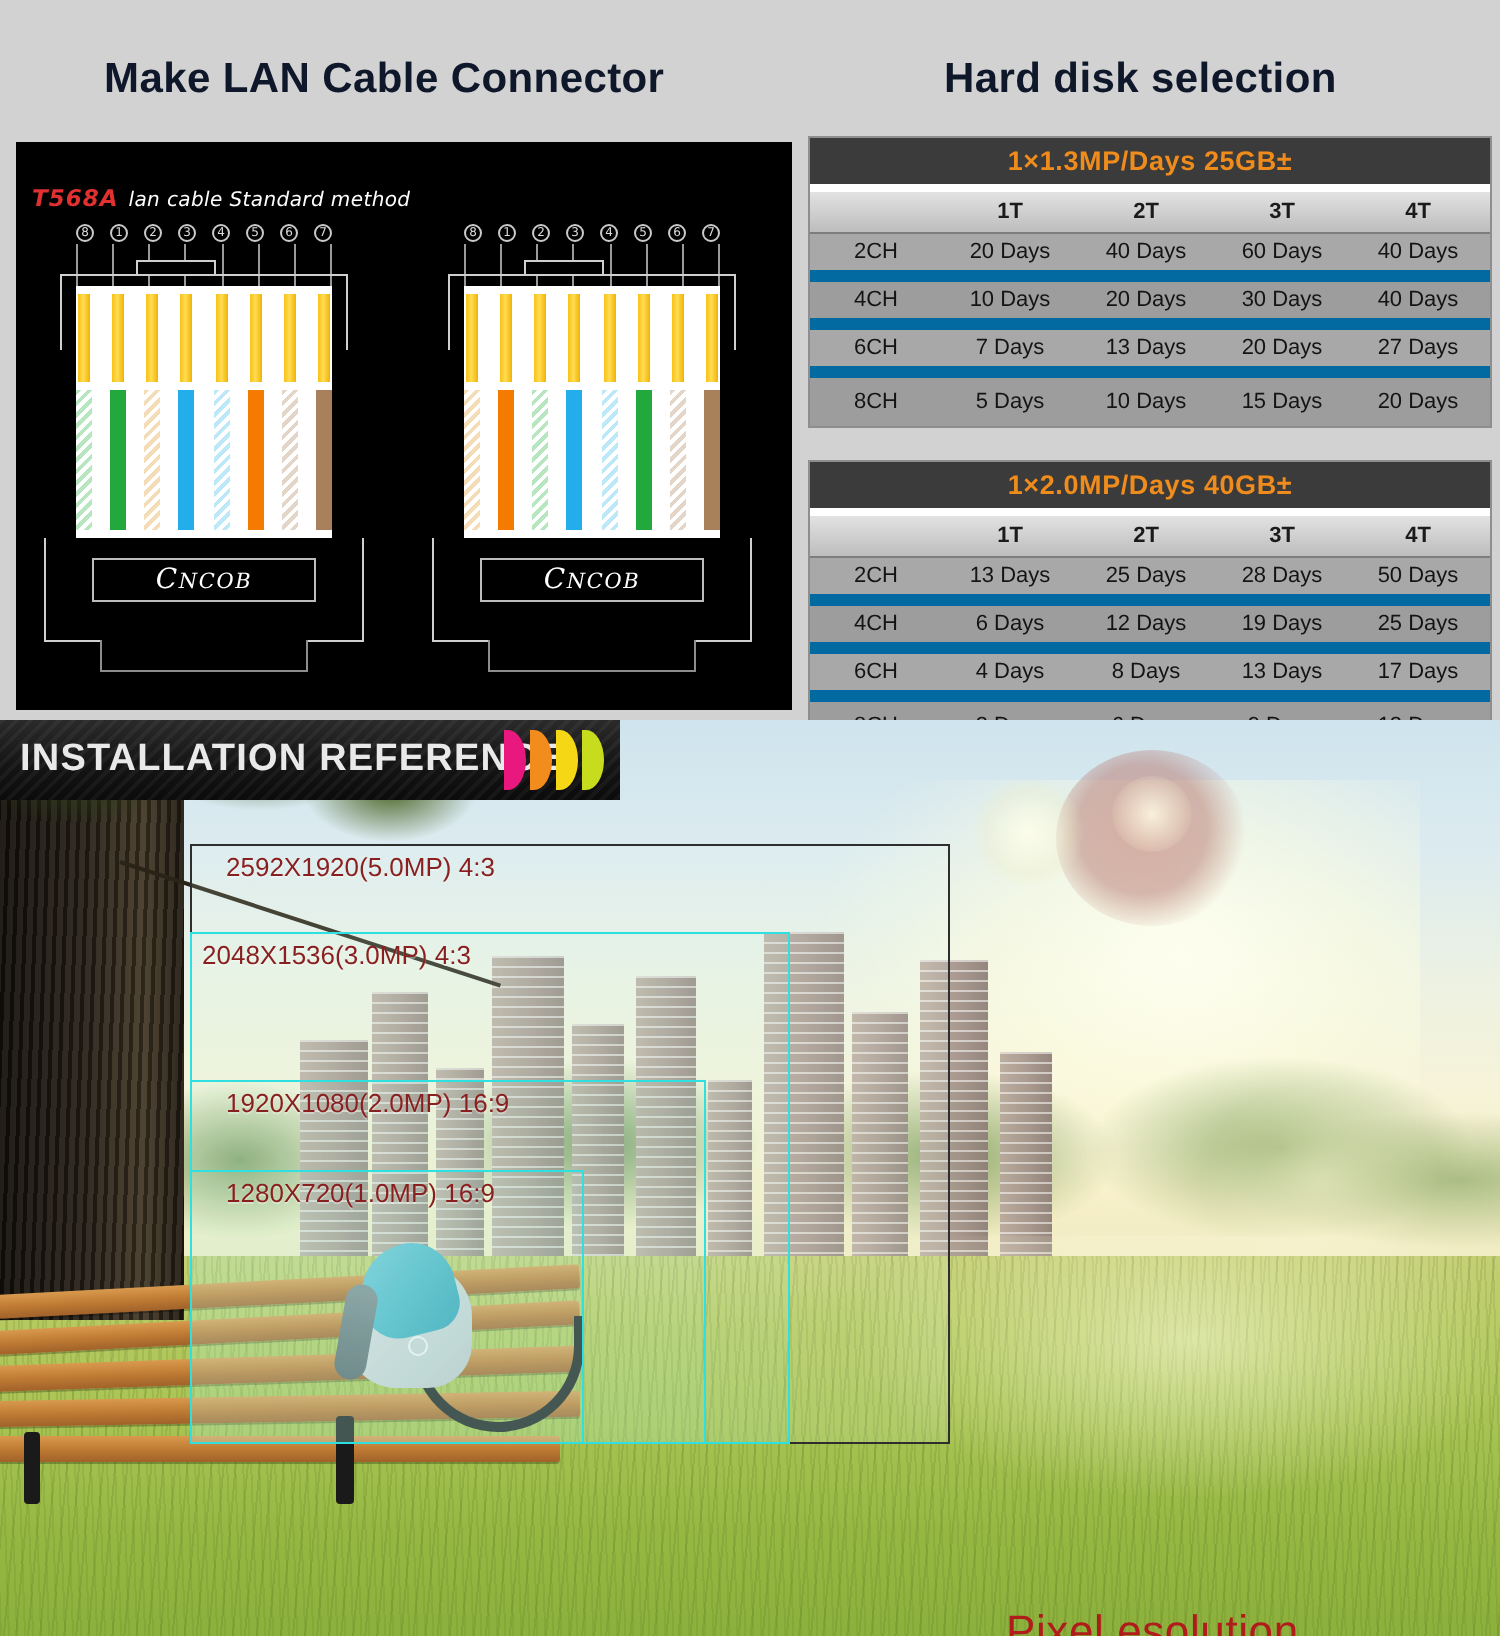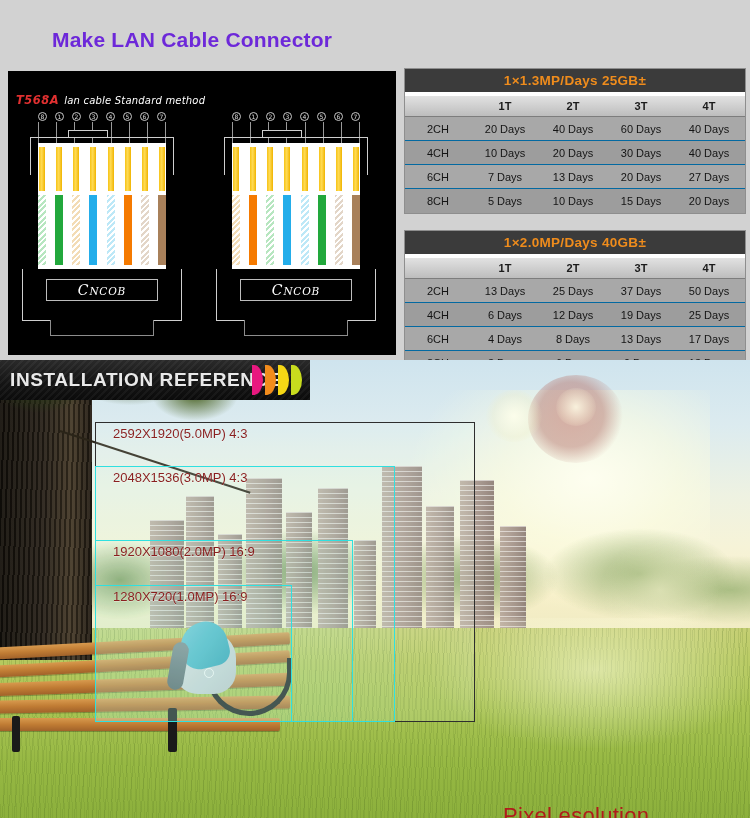--- a/index.html
+++ b/index.html
@@ -12,21 +12,21 @@
     position:relative;
   }
 
   
   #top-section {
     position:absolute; left:0; top:0; width:750px; height:360px;
     background:#d2d2d2;
   }
   .section-title {
     position:absolute;
-    color:#6d28d9;
+    color:#0f172a;
     font-size:21px;
     font-weight:600;
     letter-spacing:0.2px;
     white-space:nowrap;
   }
   #title-lan { left:52px; top:28px; }
   #title-hdd { left:472px; top:28px; }
 
   
   #lan-panel {
@@ -151,21 +151,21 @@
     height:21px; display:flex;
     background:linear-gradient(180deg,#e2e2e2 0%, #bdbdbd 100%);
     border-bottom:1px solid #7d7d7d;
   }
   .tbl-head div {
     display:flex; align-items:center; justify-content:center;
     font-size:11px; font-weight:bold; color:#1b1b1b;
   }
   .tbl-row {
     height:24px; display:flex;
-    border-bottom:1px solid #0369a1;
+    border-bottom:6px solid #0369a1;
   }
   .tbl-row:last-child { border-bottom:none; }
   .tbl-row.odd  { background:#a8a8a8; }
   .tbl-row.even { background:#9d9d9d; }
   .tbl-row div {
     display:flex; align-items:center; justify-content:center;
     font-size:11px; color:#141414;
   }
   .c0 { width:66px; }
   .c1,.c2,.c3,.c4 { width:68px; }
@@ -348,39 +348,40 @@
 
   .res-label {
     position:absolute;
     color:#8a1f1f;
     font-size:13px;
     white-space:nowrap;
     font-family:"Liberation Sans", sans-serif;
     text-shadow:0 1px 0 rgba(255,255,255,0.35);
   }
   #label-5mp { left:113px; top:66px; }
-  #label-3mp { left:113px; top:110px; }
+  #label-3mp { left:101px; top:110px; }
   #label-2mp { left:113px; top:184px; }
   #label-1mp { left:113px; top:229px; }
 
   
   #pixel-legend { position:absolute; left:503px; top:443px; }
   #pixel-title {
     color:#b01b1b; font-size:22px; letter-spacing:0.3px;
     font-family:"Liberation Sans", sans-serif;
     margin-bottom:2px;
   }
   
 </style>
 </head>
 <body>
 
 <div id="top-section">
 
   <div class="section-title" id="title-lan">Make LAN Cable Connector</div>
+  <div class="section-title" id="title-hdd">Hard disk selection</div>
 
   <div id="lan-panel">
 
     <div class="conn-block" id="conn-a">
       <div class="conn-head">
         <span class="std-name">T568A</span><span class="std-desc">lan cable Standard method</span>
       </div>
       <div class="pin-row">
         <div class="pin-badge">8</div>
         <div class="pin-badge">1</div>
@@ -558,21 +559,21 @@
       <div class="c0"></div>
       <div class="c1">1T</div>
       <div class="c2">2T</div>
       <div class="c3">3T</div>
       <div class="c4">4T</div>
     </div>
     <div class="tbl-row odd">
       <div class="c0">2CH</div>
       <div class="c1">13 Days</div>
       <div class="c2">25 Days</div>
-      <div class="c3">37 Days</div>
+      <div class="c3">28 Days</div>
       <div class="c4">50 Days</div>
     </div>
     <div class="tbl-row even">
       <div class="c0">4CH</div>
       <div class="c1">6 Days</div>
       <div class="c2">12 Days</div>
       <div class="c3">19 Days</div>
       <div class="c4">25 Days</div>
     </div>
     <div class="tbl-row odd">

